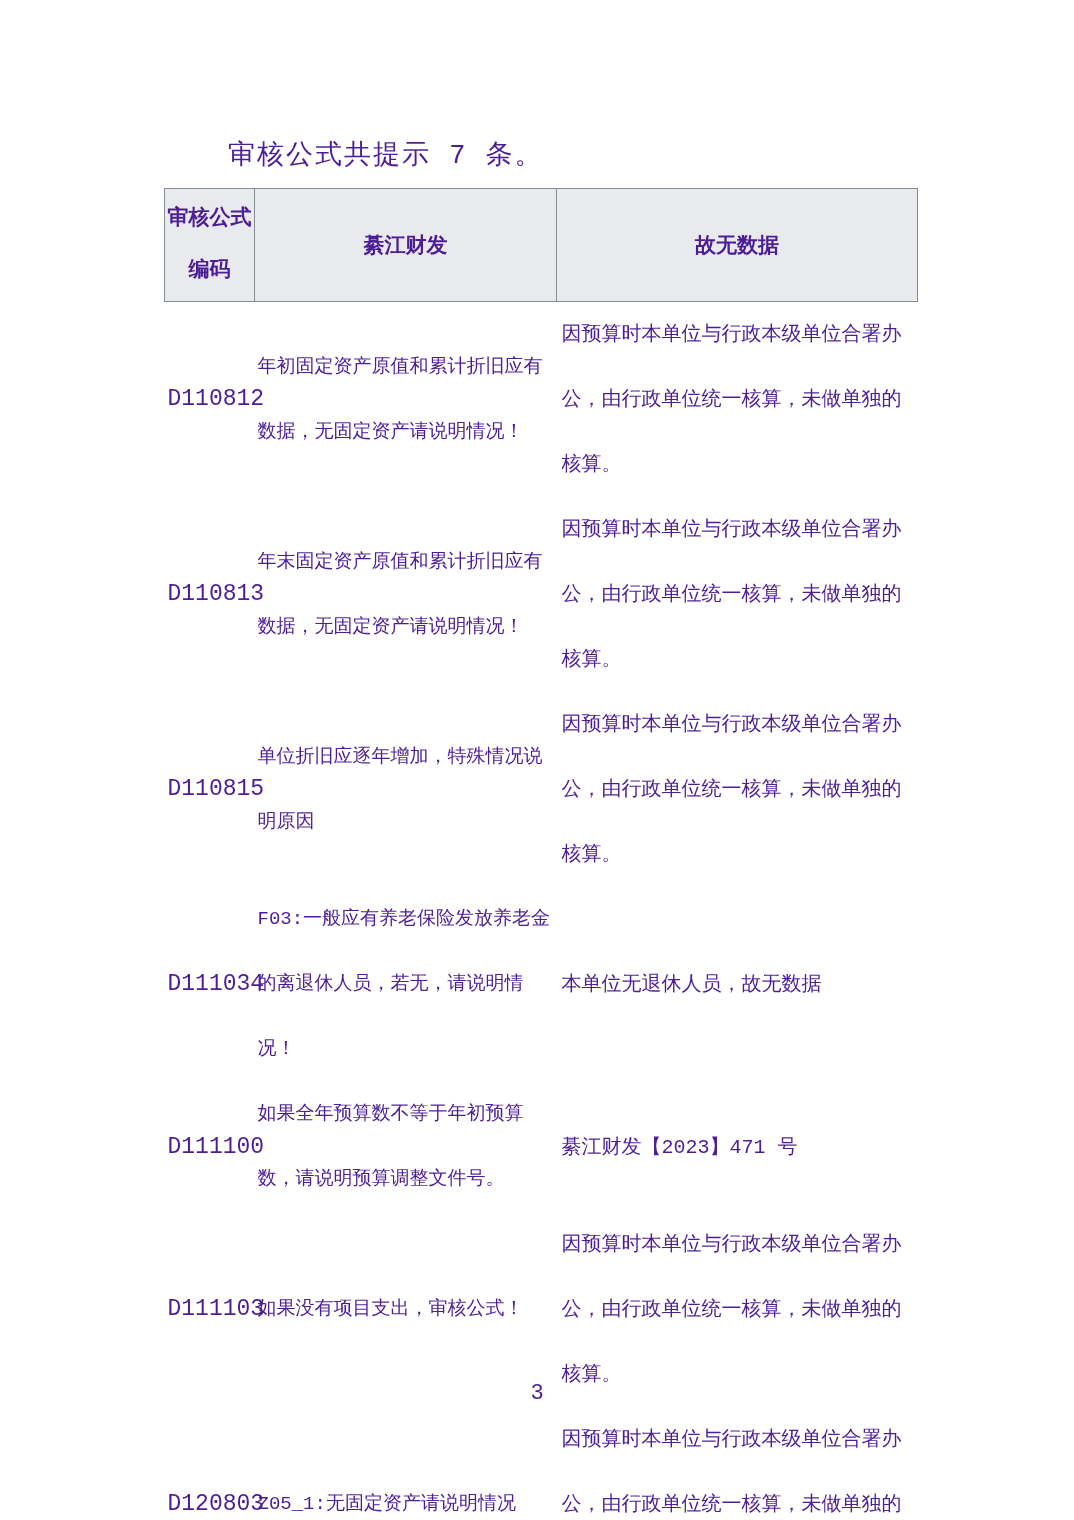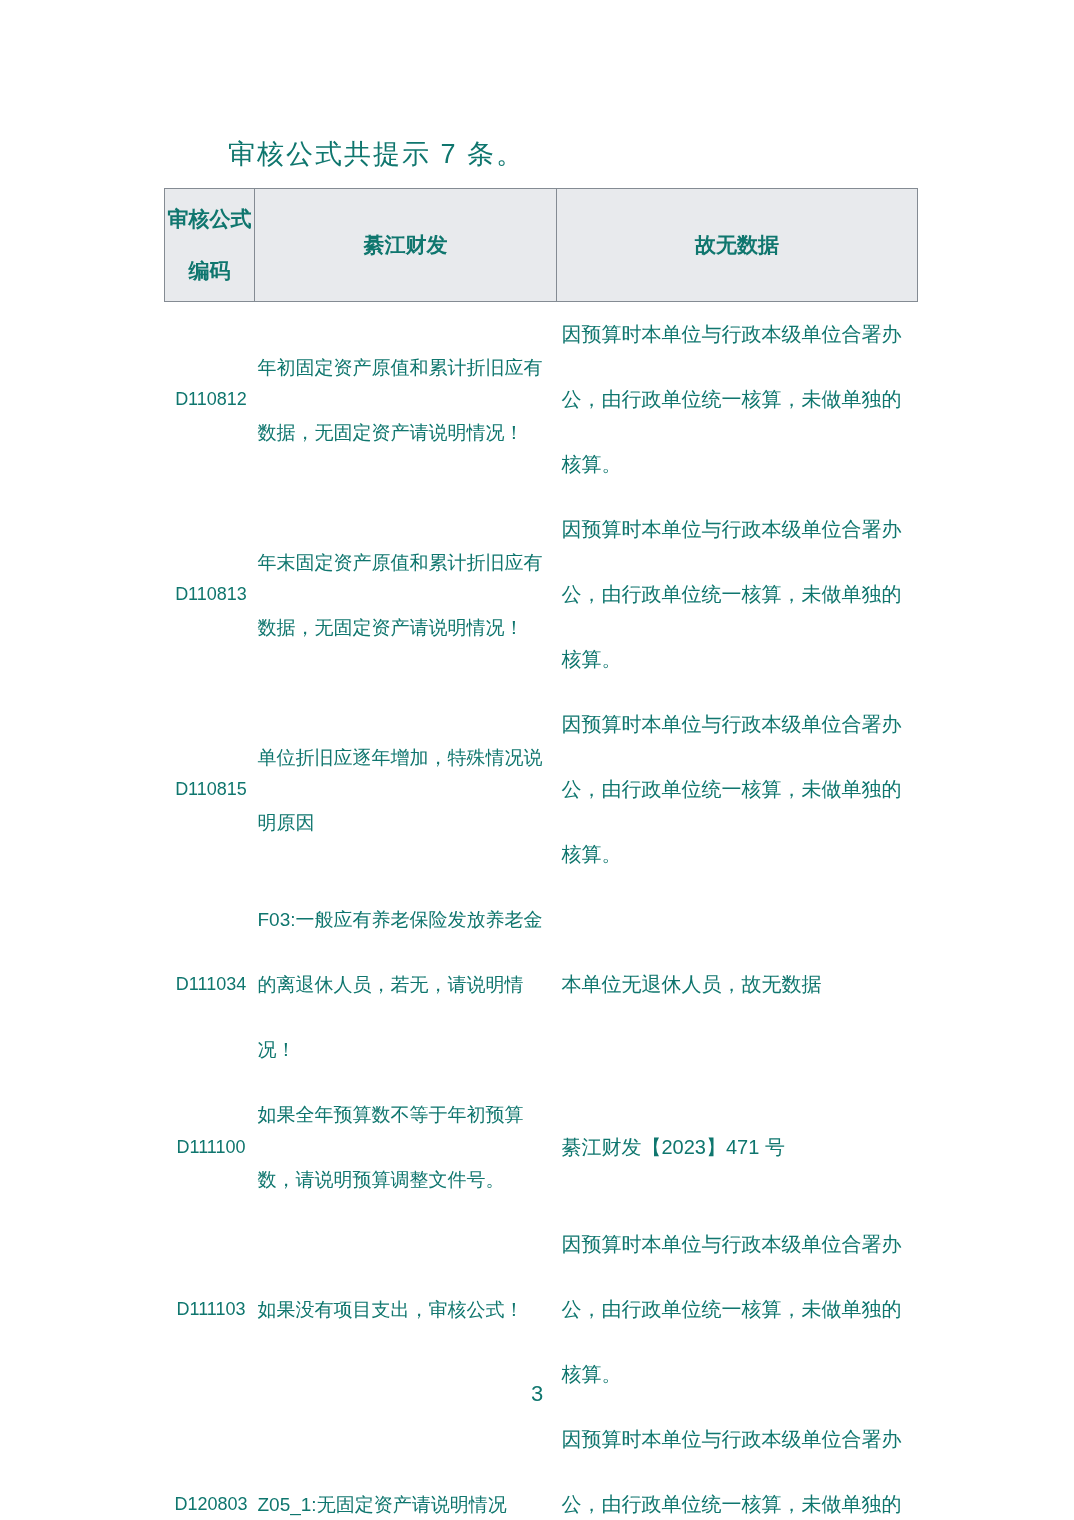--- a/index.html
+++ b/index.html
@@ -5,22 +5,22 @@
   html, body {
     margin: 0;
     padding: 0;
     background: #ffffff;
   }
   .page {
     position: relative;
     width: 1074px;
     height: 1520px;
     background: #ffffff;
-    font-family: Liberation Sans, sans-serif;
-    color: #0f766e;
+    font-family: Liberation Mono, monospace;
+    color: #4c1d95;
     overflow: hidden;
   }
   .heading {
     position: absolute;
     top: 136px;
     left: 228px;
     margin: 0;
     font-size: 27px;
     letter-spacing: 2px;
     white-space: nowrap;
@@ -52,21 +52,21 @@
   }
 
   tbody td {
     border: none;
     vertical-align: middle;
     font-size: 19px;
     line-height: 65px;
     padding: 0;
   }
   td.cell-code {
-    font-size: 18px;
+    font-size: 23px;
     padding-left: 3px;
     text-align: center;
     white-space: nowrap;
   }
   td.cell-audit {
     padding-left: 3px;
     padding-right: 5px;
   }
   td.cell-explain {
     font-size: 20px;

